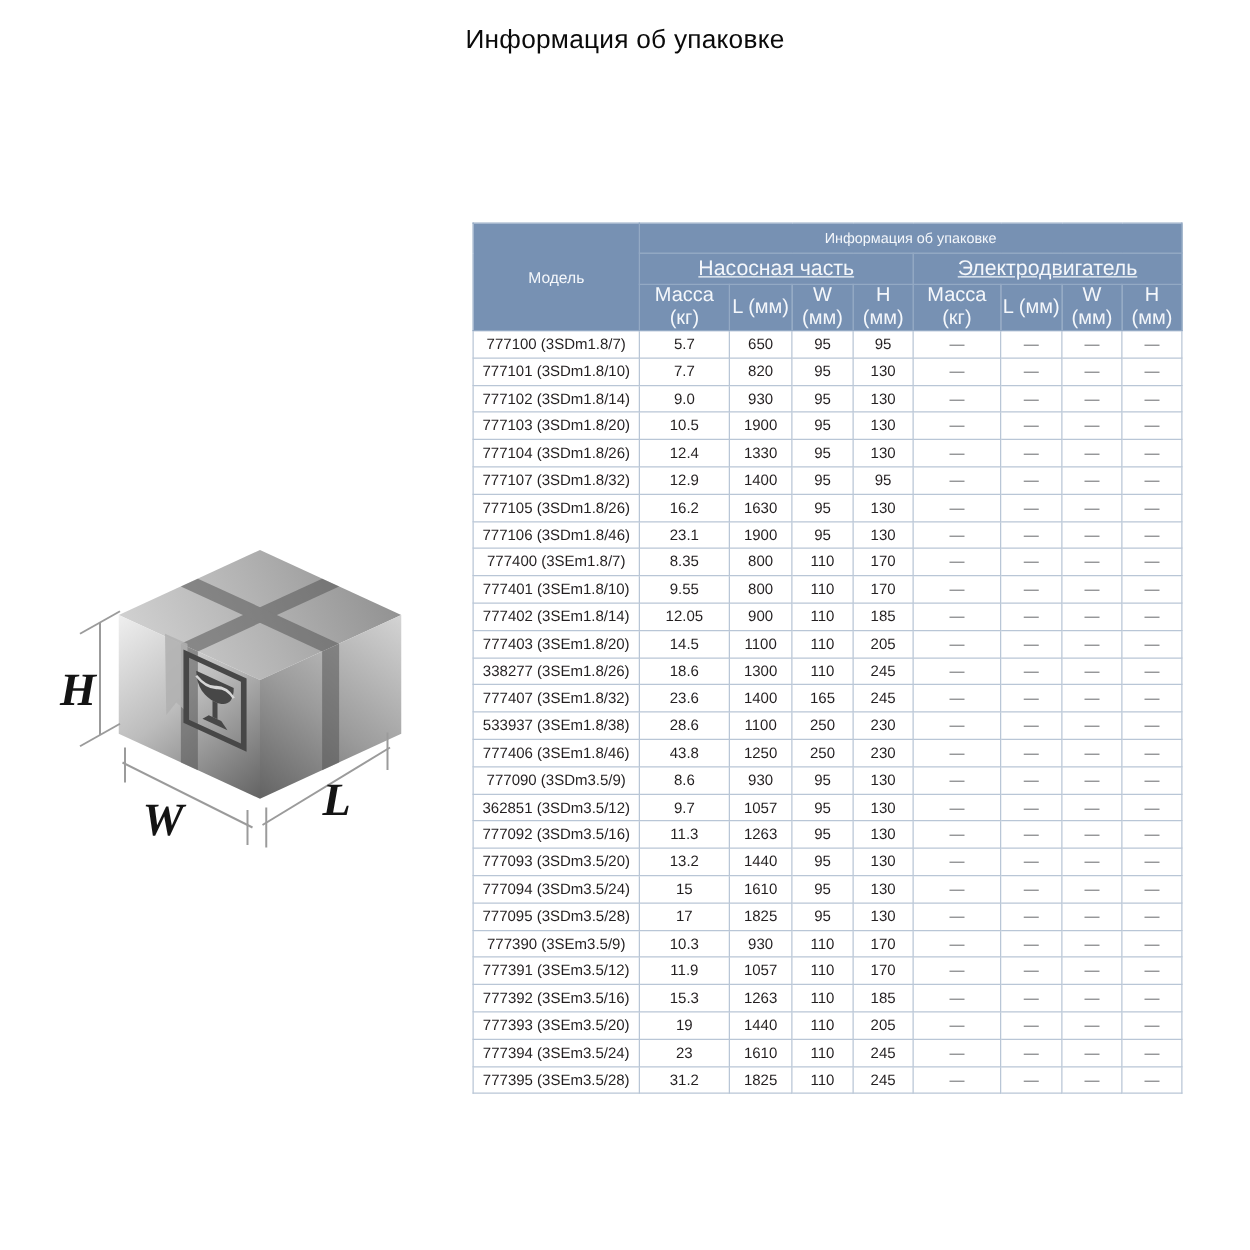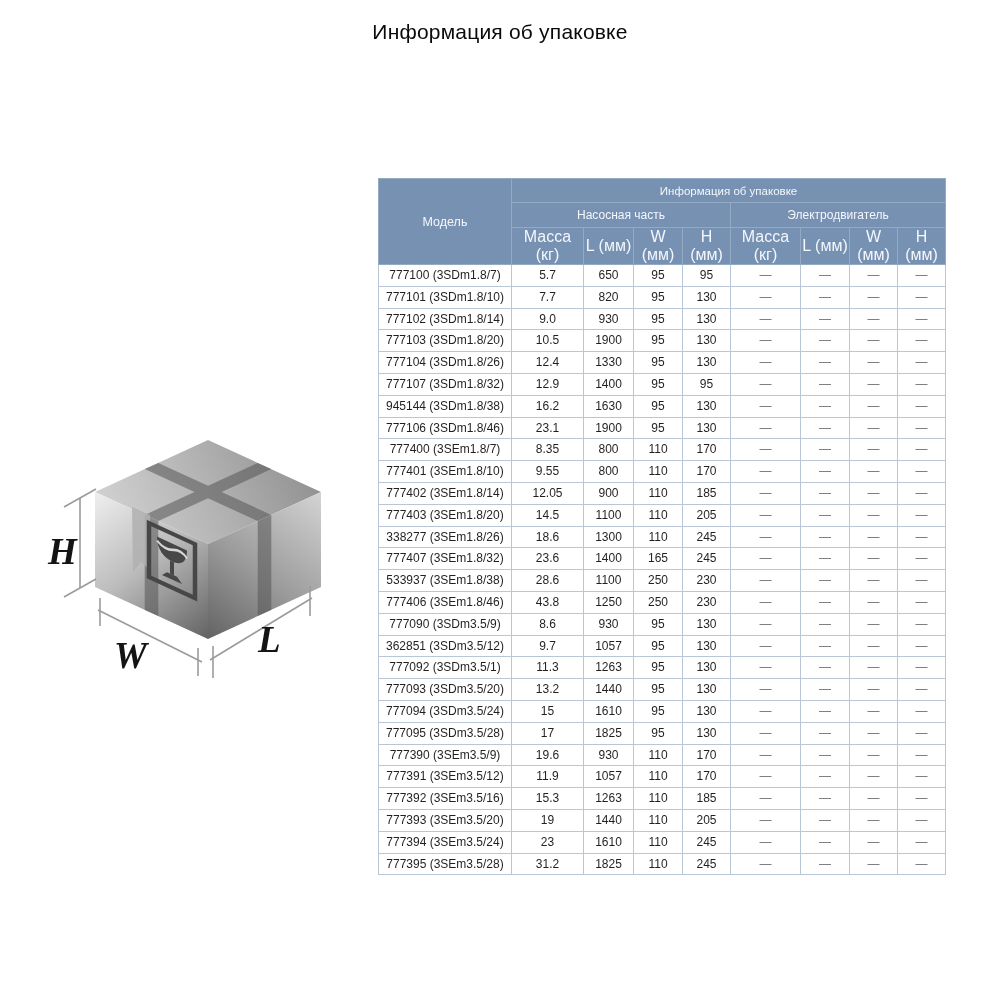--- a/index.html
+++ b/index.html
@@ -24,21 +24,21 @@
   table.pkg{
     position:absolute;left:378px;top:178px;width:567px;
     border-collapse:collapse;table-layout:fixed;
   }
   table.pkg thead th{
     background:var(--header-bg);color:#f4f7fb;font-weight:normal;
     font-size:11.5px;border:1px solid var(--header-border);
     padding:0;text-align:center;vertical-align:middle;
   }
   table.pkg thead tr.h1 th{height:23px;}
-  table.pkg thead tr.h2 th{height:24px;font-size:12px;}
+  table.pkg thead tr.h2 th{height:24px;font-size:17px;text-decoration:underline;}
   table.pkg thead tr.h3 th{height:24px;font-size:16px;}
   table.pkg thead th.model-head{font-size:12.5px;margin-top:12px;}
   table.pkg tbody td{
     border:1px solid var(--row-border);background:#fff;
     font-size:12px;color:var(--text);text-align:center;vertical-align:middle;
     padding:0;height:20.8px;line-height:20.8px;white-space:nowrap;
   }
   table.pkg tbody td.dash{color:var(--dash);font-size:12px;}
 </style>
 </head>
@@ -198,21 +198,21 @@
         <td>12.9</td>
         <td>1400</td>
         <td>95</td>
         <td>95</td>
         <td class="dash">—</td>
         <td class="dash">—</td>
         <td class="dash">—</td>
         <td class="dash">—</td>
       </tr>
       <tr>
-        <td>945144 (3SDm1.8/38)</td>
+        <td>777105 (3SDm1.8/26)</td>
         <td>16.2</td>
         <td>1630</td>
         <td>95</td>
         <td>130</td>
         <td class="dash">—</td>
         <td class="dash">—</td>
         <td class="dash">—</td>
         <td class="dash">—</td>
       </tr>
       <tr>
@@ -330,21 +330,21 @@
         <td>9.7</td>
         <td>1057</td>
         <td>95</td>
         <td>130</td>
         <td class="dash">—</td>
         <td class="dash">—</td>
         <td class="dash">—</td>
         <td class="dash">—</td>
       </tr>
       <tr>
-        <td>777092 (3SDm3.5/1)</td>
+        <td>777092 (3SDm3.5/16)</td>
         <td>11.3</td>
         <td>1263</td>
         <td>95</td>
         <td>130</td>
         <td class="dash">—</td>
         <td class="dash">—</td>
         <td class="dash">—</td>
         <td class="dash">—</td>
       </tr>
       <tr>
@@ -375,21 +375,21 @@
         <td>1825</td>
         <td>95</td>
         <td>130</td>
         <td class="dash">—</td>
         <td class="dash">—</td>
         <td class="dash">—</td>
         <td class="dash">—</td>
       </tr>
       <tr>
         <td>777390 (3SEm3.5/9)</td>
-        <td>19.6</td>
+        <td>10.3</td>
         <td>930</td>
         <td>110</td>
         <td>170</td>
         <td class="dash">—</td>
         <td class="dash">—</td>
         <td class="dash">—</td>
         <td class="dash">—</td>
       </tr>
       <tr>
         <td>777391 (3SEm3.5/12)</td>

